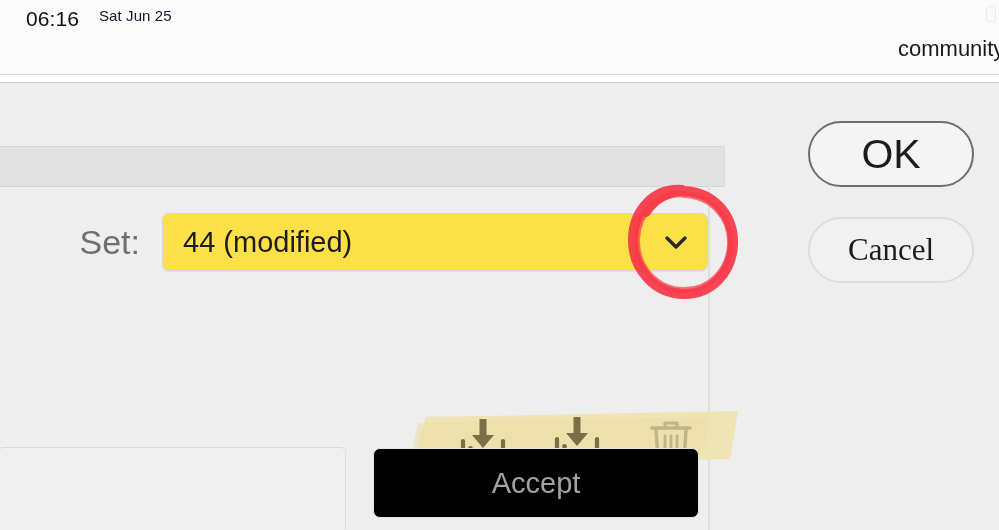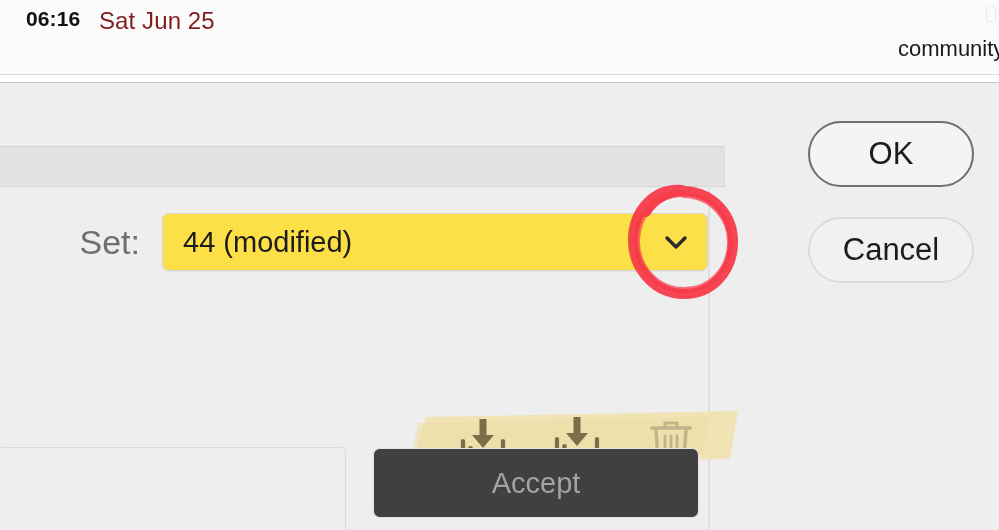--- a/index.html
+++ b/index.html
@@ -29,32 +29,32 @@
     width: 999px;
     height: 74px;
     background: #fbfbfb;
     border-bottom: 1px solid #d9d9d9;
   }
   .menubar-clock {
     position: absolute;
     left: 26px;
     top: 7px;
     font-size: 21px;
-    font-weight: 700;
+    font-weight: 400;
     color: #111111;
     letter-spacing: 0.1px;
     white-space: nowrap;
   }
   .menubar-date {
     position: absolute;
     left: 99px;
     top: 7px;
-    font-size: 24px;
+    font-size: 15px;
     font-weight: 500;
-    color: #7f1d1d;
+    color: #0f172a;
     letter-spacing: 0.1px;
     white-space: nowrap;
     text-align: center;
   }
   .menubar-right-text {
     position: absolute;
     left: 898px;
     top: 36px;
     font-size: 22px;
     font-weight: 400;
@@ -203,21 +203,21 @@
     box-sizing: border-box;
   }
 
   
   .accept-button {
     position: absolute;
     left: 373px;
     top: 365px;
     width: 326px;
     height: 70px;
-    background: #404040;
+    background: #000000;
     border: 1px solid #e3e3e3;
     border-radius: 7px;
     box-sizing: border-box;
     display: flex;
     align-items: center;
     justify-content: center;
     font-size: 29px;
     color: #a2a2a2;
   }
 
@@ -228,38 +228,39 @@
     top: 38px;
     width: 166px;
     height: 66px;
     border: 2px solid #6e6e6e;
     border-radius: 33px;
     background: #f4f4f4;
     box-sizing: border-box;
     display: flex;
     align-items: center;
     justify-content: center;
-    font-size: 31px;
+    font-size: 41px;
     color: #1c1c1c;
   }
   .cancel-button {
     position: absolute;
     left: 808px;
     top: 134px;
     width: 166px;
     height: 66px;
     border: 2px solid #dcdcdc;
     border-radius: 33px;
     background: #f1f1f1;
     box-sizing: border-box;
     display: flex;
     align-items: center;
     justify-content: center;
     font-size: 31px;
     color: #1c1c1c;
+    font-family: Liberation Serif, serif;
   }
 </style>
 </head>
 <body>
 
 <div class="screen">
 
   <div class="menubar">
     <div class="menubar-clock">06:16</div>
     <div class="menubar-date">Sat Jun 25</div>

